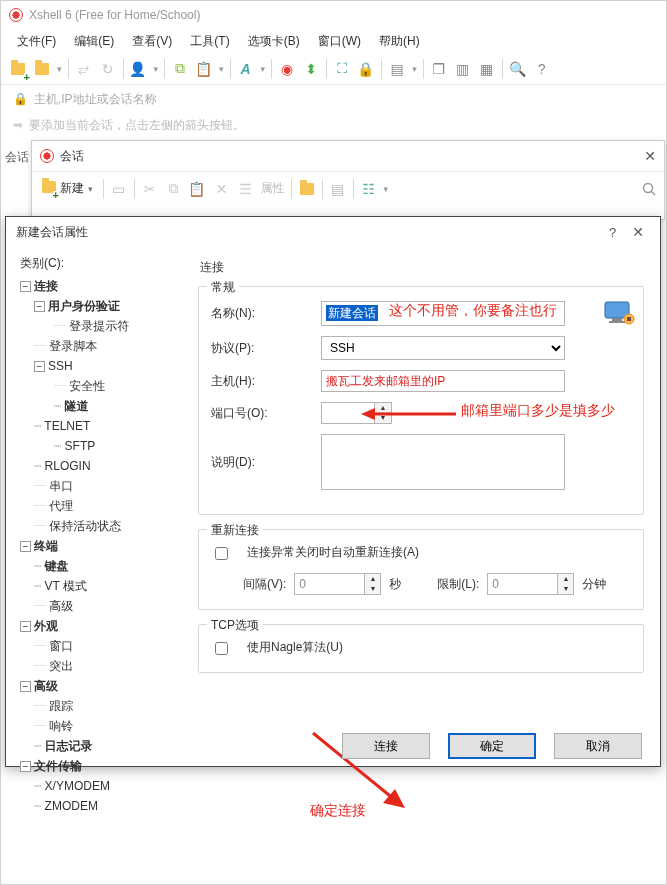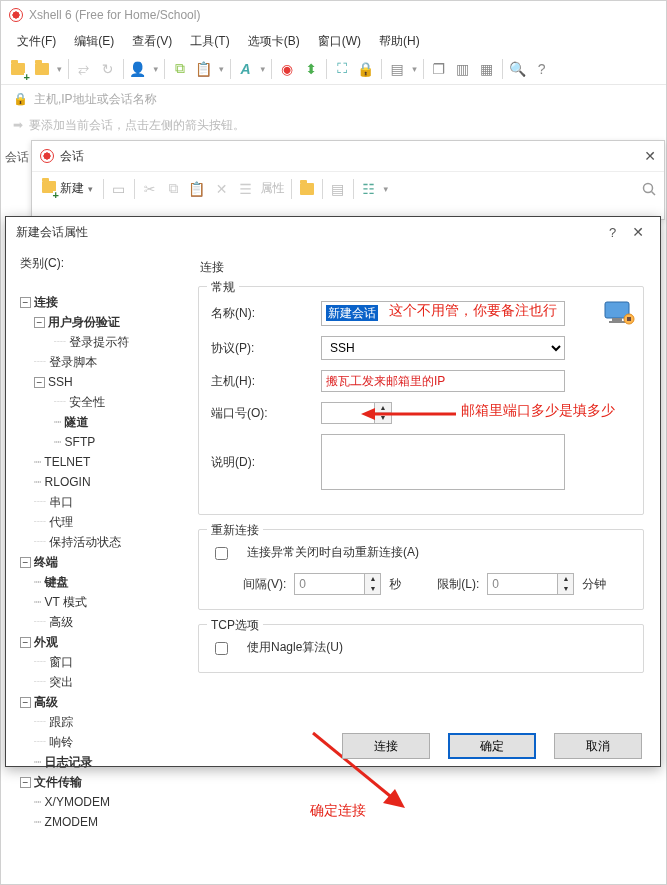--- a/index.html
+++ b/index.html
@@ -25,21 +25,21 @@
 .sessions-tb { height: 34px; display: flex; align-items: center; padding: 0 6px; gap: 6px; border-top: 1px solid #eee; }
 .btn-new { display: flex; align-items: center; gap: 4px; font-size: 12px; color: #333; padding: 2px 4px; }
 
 
 .props-dialog { position: absolute; top: 216px; left: 5px; width: 656px; height: 551px; background: #fff; border: 1px solid #444; box-shadow: 0 3px 12px rgba(0,0,0,.3); }
 .props-title { height: 30px; display: flex; align-items: center; padding: 0 10px; font-size: 12px; color: #333; }
 .props-title .help { margin-left: auto; font-size: 13px; color: #555; padding: 0 10px; }
 .props-title .x { font-size: 14px; color: #555; padding: 0 6px; }
 .props-body { display: flex; height: 595px; }
 .props-left { width: 184px; padding: 8px 8px 8px 14px; font-size: 12px; color: #333; overflow: hidden; }
-.props-left .lbl { margin-bottom: 20px; display: block; }
+.props-left .lbl { margin-bottom: 4px; display: block; }
 .tree { border: none; }
 .tree-node { line-height: 20px; white-space: nowrap; }
 .t-toggle { display: inline-block; width: 11px; height: 11px; border: 1px solid #999; text-align: center; line-height: 9px; font-size: 10px; margin-right: 3px; background: #fff; color: #333; }
 .tree .bold { font-weight: 700; }
 .indent1 { padding-left: 14px; }
 .indent2 { padding-left: 34px; }
 .dotline { color: #888; }
 
 .props-right { flex: 1; padding: 8px 16px 8px 8px; font-size: 12px; color: #333; position: relative; }
 .panel-title { padding: 4px 0 10px 2px; }
@@ -202,22 +202,22 @@
     <div class="props-left">
       <span class="lbl">类别(C):</span>
       <div class="tree">
         <div class="tree-node"><span class="t-toggle">−</span><span class="bold">连接</span></div>
         <div class="tree-node indent1"><span class="t-toggle">−</span><span class="bold">用户身份验证</span></div>
         <div class="tree-node indent2"><span class="dotline">┈</span> <span>登录提示符</span></div>
         <div class="tree-node indent1"><span class="dotline">┈</span> <span>登录脚本</span></div>
         <div class="tree-node indent1"><span class="t-toggle">−</span><span>SSH</span></div>
         <div class="tree-node indent2"><span class="dotline">┈</span> <span>安全性</span></div>
         <div class="tree-node indent2"><span class="dotline">┈</span> <span class="bold">隧道</span></div>
+        <div class="tree-node indent1"><span class="dotline">┈</span> <span>TELNET</span></div>
         <div class="tree-node indent2"><span class="dotline">┈</span> <span>SFTP</span></div>
-        <div class="tree-node indent1"><span class="dotline">┈</span> <span>TELNET</span></div>
         <div class="tree-node indent1"><span class="dotline">┈</span> <span>RLOGIN</span></div>
         <div class="tree-node indent1"><span class="dotline">┈</span> <span>串口</span></div>
         <div class="tree-node indent1"><span class="dotline">┈</span> <span>代理</span></div>
         <div class="tree-node indent1"><span class="dotline">┈</span> <span>保持活动状态</span></div>
         <div class="tree-node"><span class="t-toggle">−</span><span class="bold">终端</span></div>
         <div class="tree-node indent1"><span class="dotline">┈</span> <span class="bold">键盘</span></div>
         <div class="tree-node indent1"><span class="dotline">┈</span> <span>VT 模式</span></div>
         <div class="tree-node indent1"><span class="dotline">┈</span> <span>高级</span></div>
         <div class="tree-node"><span class="t-toggle">−</span><span class="bold">外观</span></div>
         <div class="tree-node indent1"><span class="dotline">┈</span> <span>窗口</span></div>

